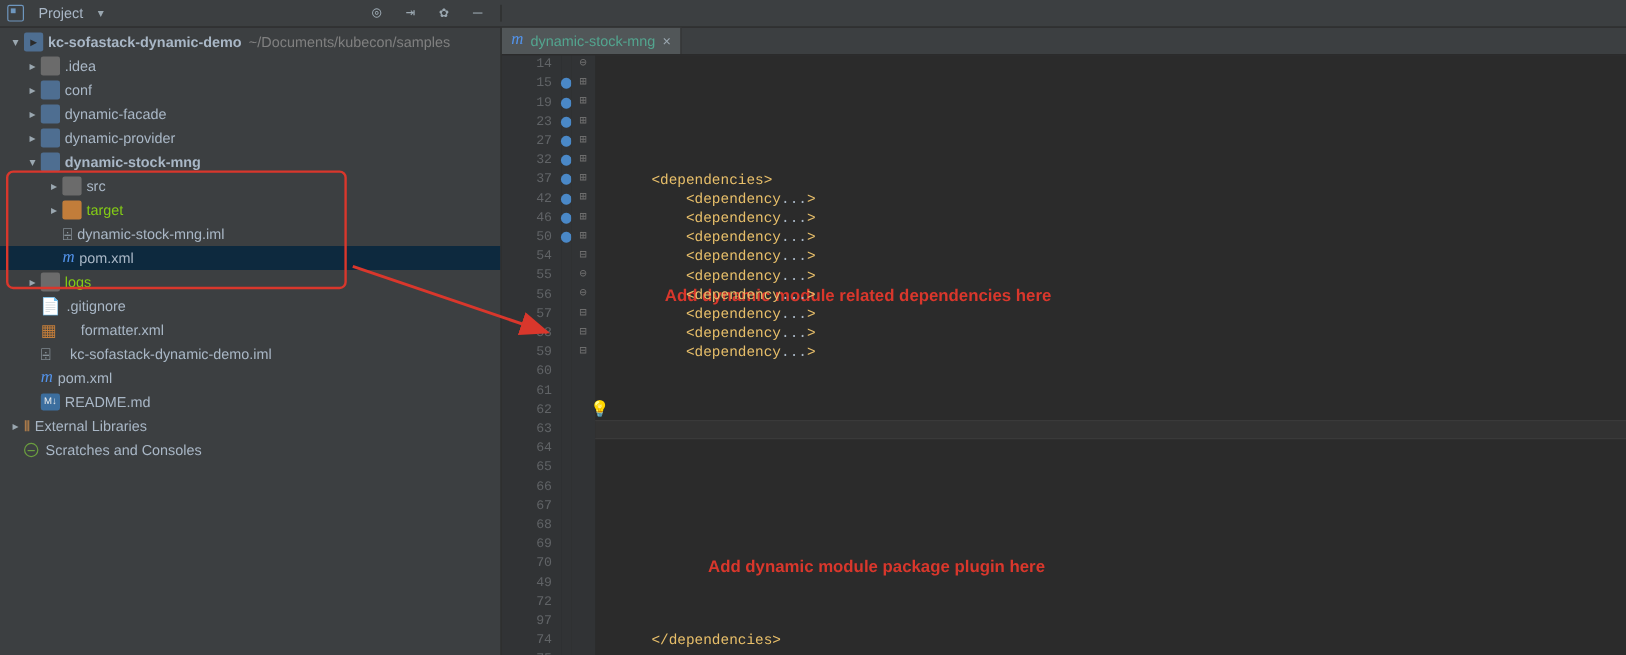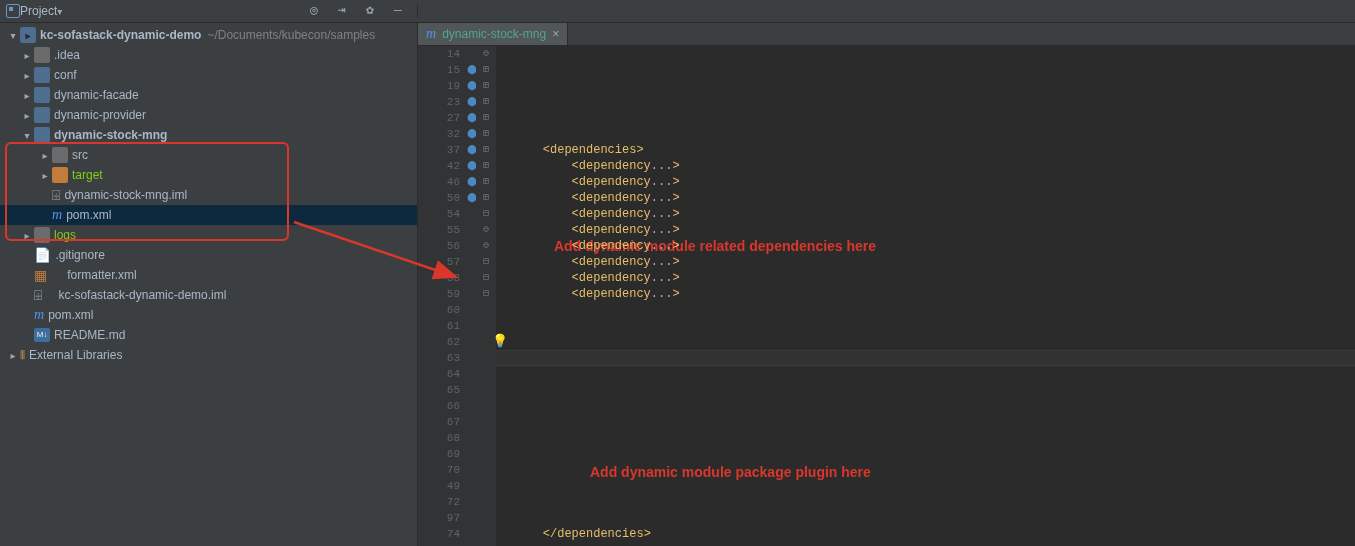--- a/index.html
+++ b/index.html
@@ -24,21 +24,21 @@
   .project-panel-header {
     width: 418px;
     display: flex;
     align-items: center;
     padding: 0 6px;
     border-right: 1px solid #2b2b2b;
   }
   .project-label {
     display: flex;
     align-items: center;
-    gap: 0;
+    gap: 12px;
     font-family: -apple-system, "Segoe UI", sans-serif;
     justify-content: center;
   }
   .proj-icon {
     width: 14px; height: 14px;
     border: 1px solid #6e96be;
     border-radius: 2px;
     position: relative;
   }
   .proj-icon::after {
@@ -301,20 +301,25 @@
       <span style="margin-left:4px">pom.xml</span>
     </div>
     <div class="tree-row" style="padding-left:34px">
       <span class="md-icon">M↓</span>
       <span style="margin-left:4px">README.md</span>
     </div>
     <div class="tree-row" style="padding-left:6px">
       <span class="arrow">▸</span>
       <span class="lib-icon">⫴</span>
       <span style="margin-left:4px">External Libraries</span>
+    </div>
+    <div class="tree-row" style="padding-left:6px">
+      <span class="arrow" style="visibility:hidden">▸</span>
+      <span class="scratch-icon"></span>
+      <span style="margin-left:6px">Scratches and Consoles</span>
     </div>
     <div class="red-box"></div>
   </div>
 
   <div class="editor-area">
     <div class="tabs">
       <div class="tab">
         <span class="m-icon">m</span>
         <span class="tab-label">dynamic-stock-mng</span>
         <span class="close-x">×</span>

